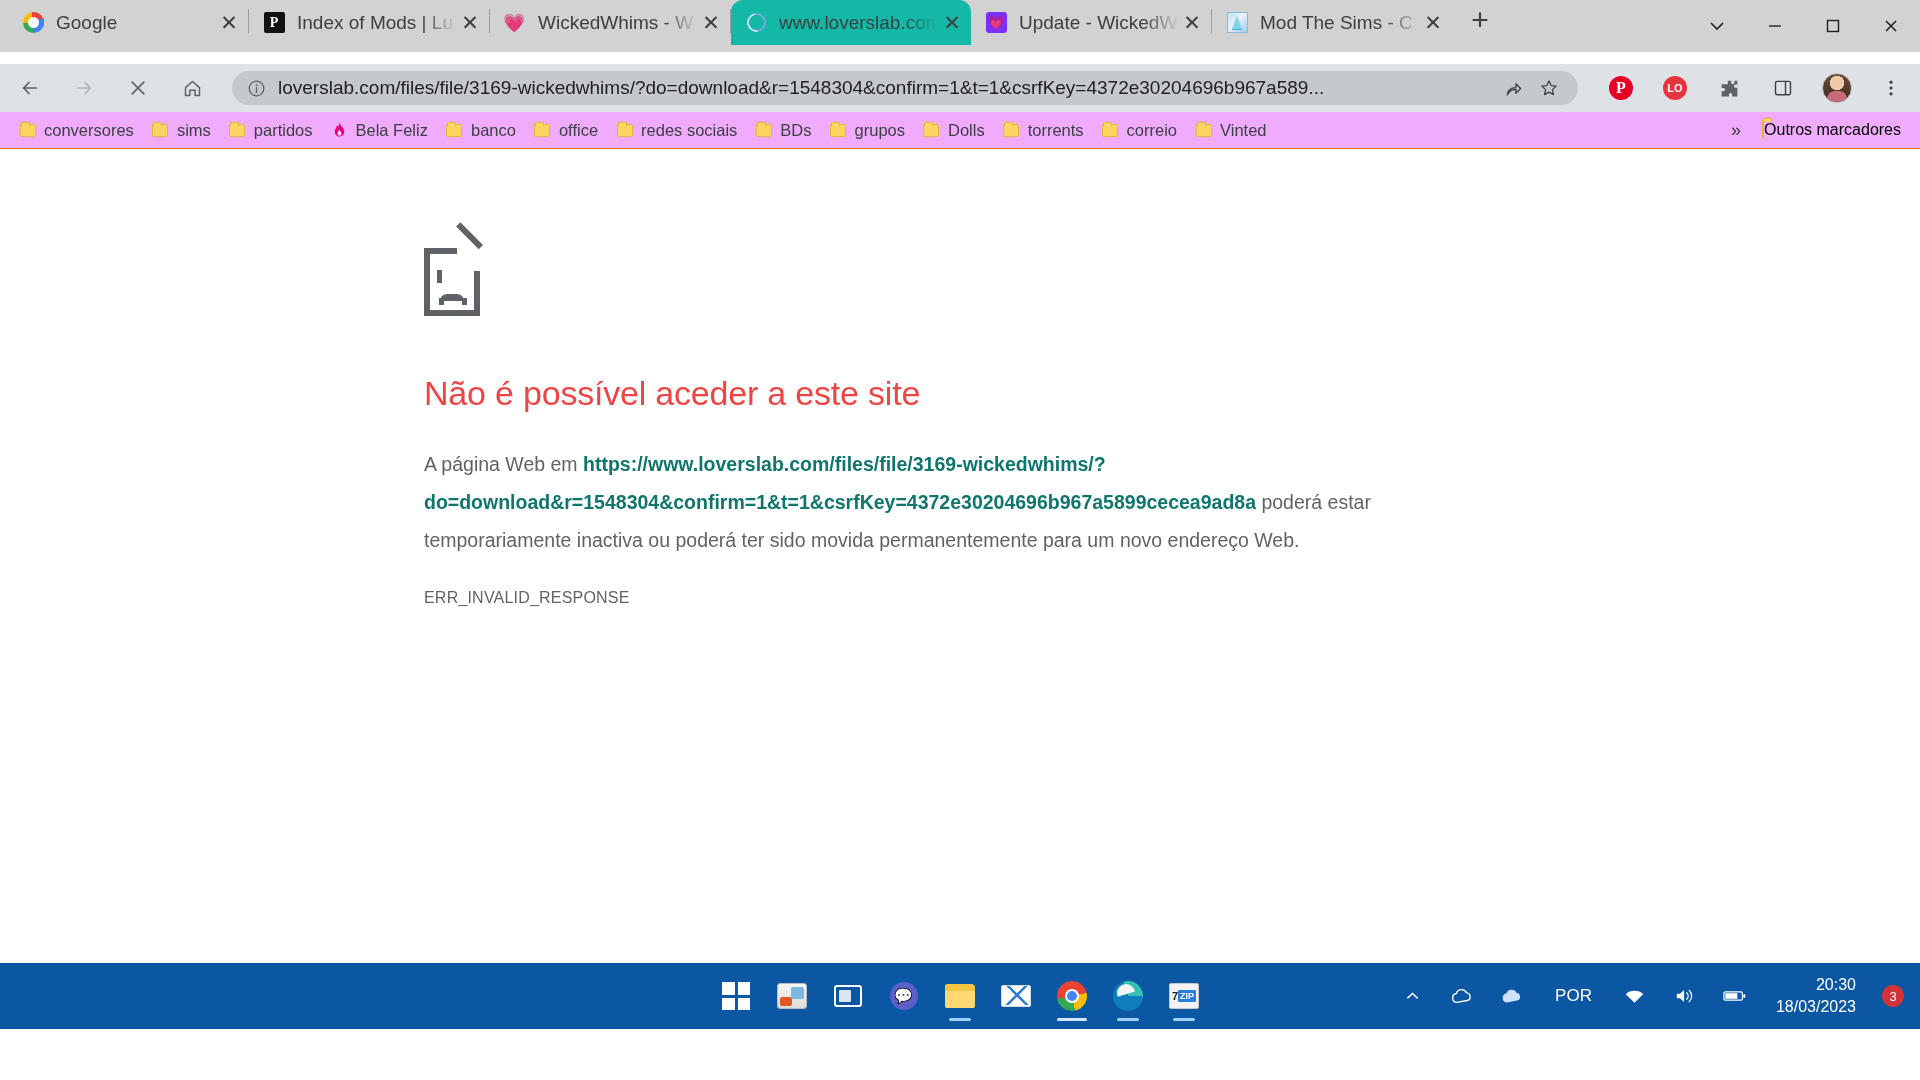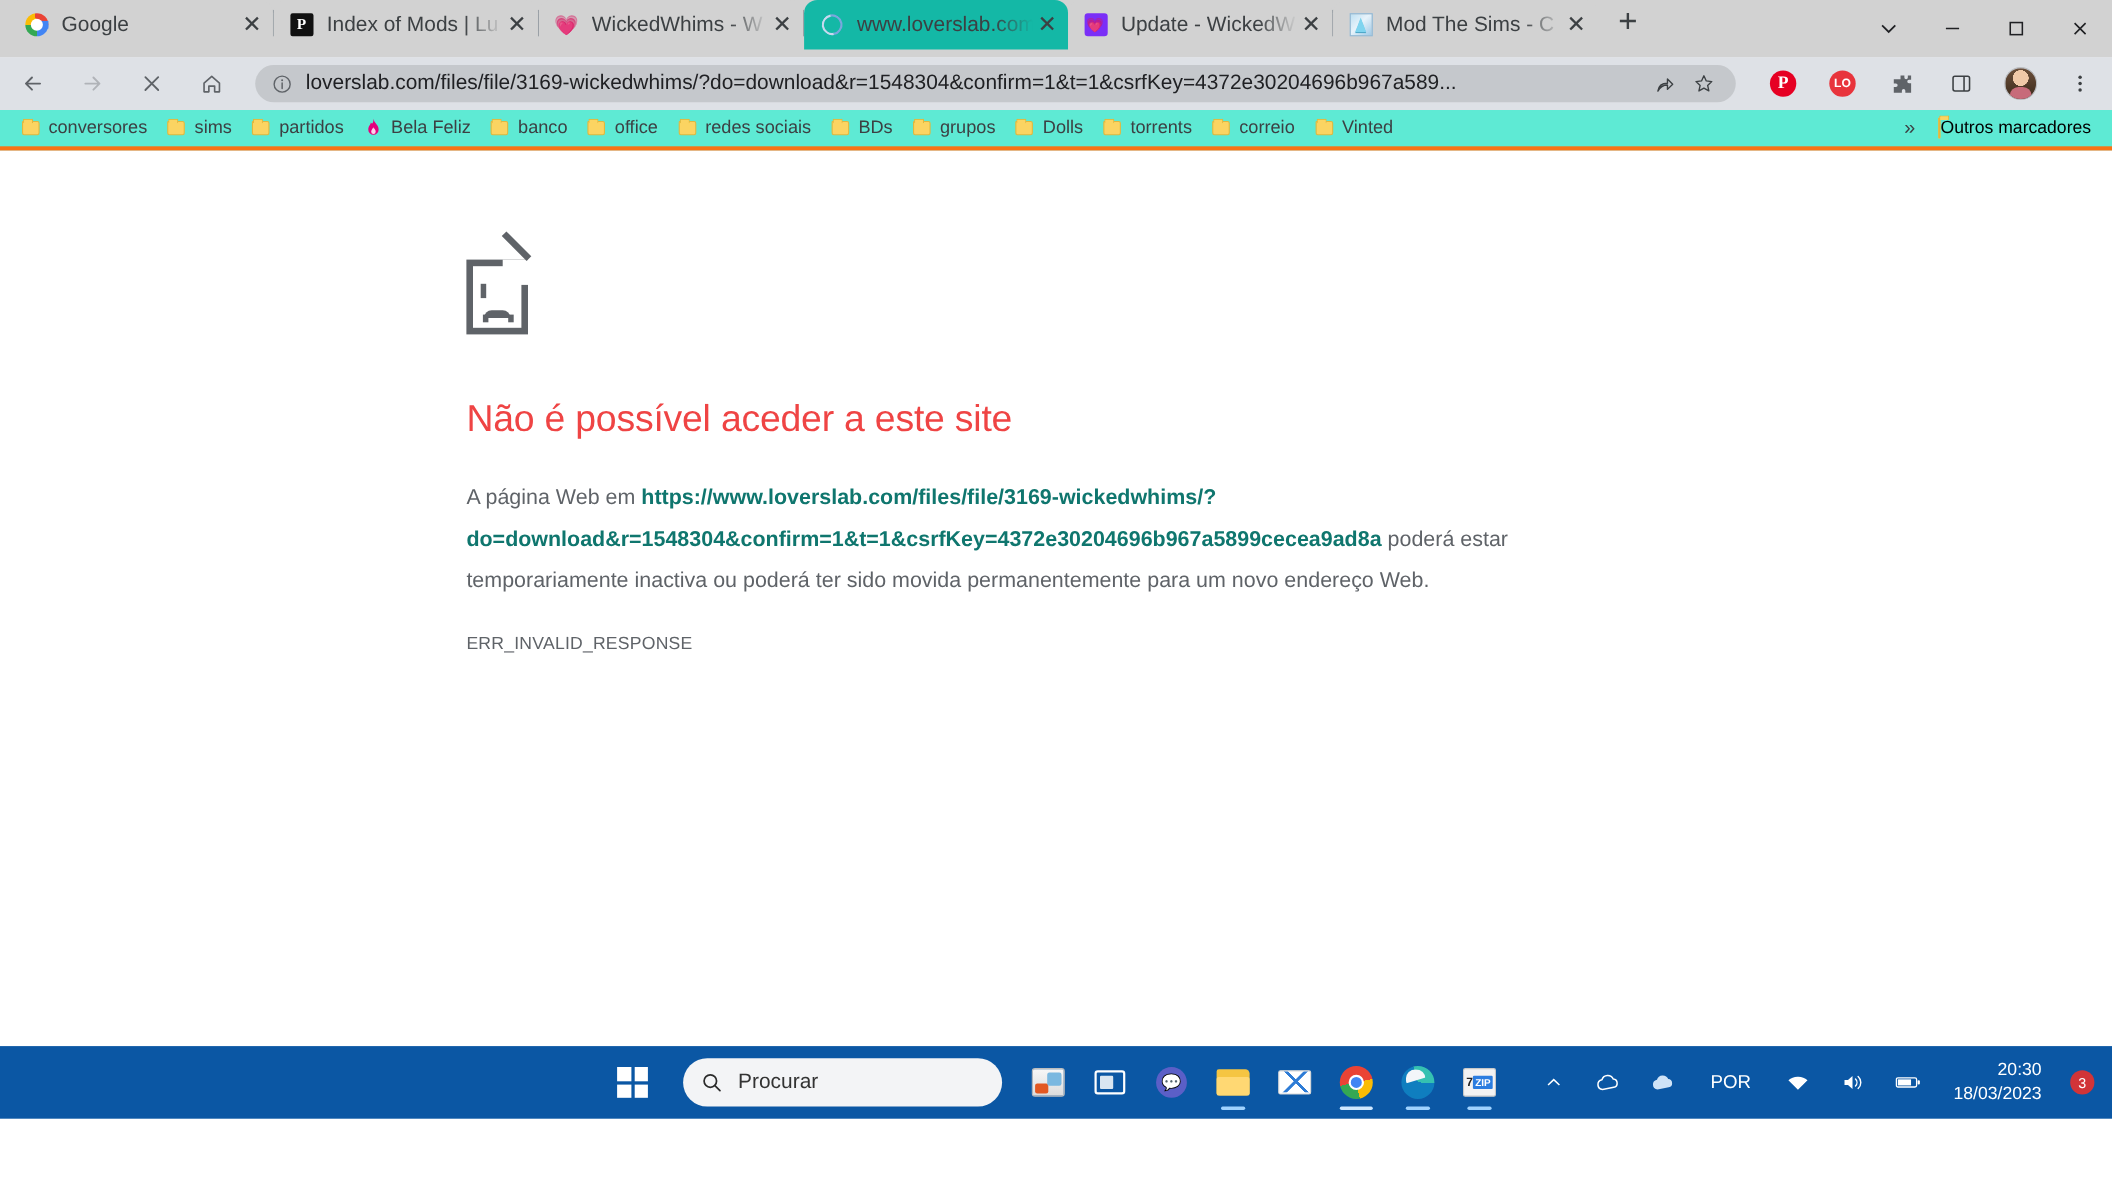--- a/index.html
+++ b/index.html
@@ -124,20 +124,21 @@
   }
 
   
   .toolbar {
     height: 48px;
     background: #dee1e6;
     display: flex;
     align-items: center;
     padding: 0 10px;
     gap: 14px;
+    margin-top: 12px;
   }
   .navbtn {
     width: 40px; height: 40px;
     display: flex; align-items: center; justify-content: center;
     border-radius: 50%;
     color: #5f6368;
     flex: 0 0 40px;
   }
   .navbtn.dim { color: #b0b3b8; }
   .omnibox {
@@ -196,26 +197,26 @@
     overflow:hidden;position:relative;
   }
   .ic-avatar::after{
     content:"";position:absolute;left:4px;right:4px;bottom:0;height:11px;
     background:#c76b7a;border-radius:8px 8px 0 0;
   }
 
   
   .bookmarkbar {
     height: 37px;
-    background: #5eead4;
+    background: #f0abfc;
     display: flex;
     align-items: center;
     padding: 0 10px;
     position: relative;
-    border-bottom: 4px solid #f97316;
+    border-bottom: 1px solid #f97316;
   }
   .bm {
     display: flex;
     align-items: center;
     height: 28px;
     padding: 0 9px;
     border-radius: 5px;
     flex: 0 0 auto;
   }
   .bm .bmicon {
@@ -732,29 +733,20 @@
 
     <div class="tb-item">
       <span class="winlogo">
           <i></i>
           <i></i>
           <i></i>
           <i></i>
         </span>
     </div>
 
-    <div class="searchbox">
-      <span class="sicon">
-        <svg width="20" height="20" viewBox="0 0 24 24">
-            <circle cx="10.5" cy="10.5" r="6.8" stroke="#2b2b2b" stroke-width="1.9" fill="none"></circle>
-            <path d="M15.5 15.5L21 21" stroke="#2b2b2b" stroke-width="1.9" stroke-linecap="round"></path>
-          </svg>
-      </span>
-      <span class="sph">Procurar</span>
-    </div>
 
     <div class="tb-item">
         <span class="app-paint"></span>
       </div>
     <div class="tb-item">
         <span class="app-taskview"></span>
       </div>
     <div class="tb-item">
         <span class="app-teams">💬</span>
       </div>

